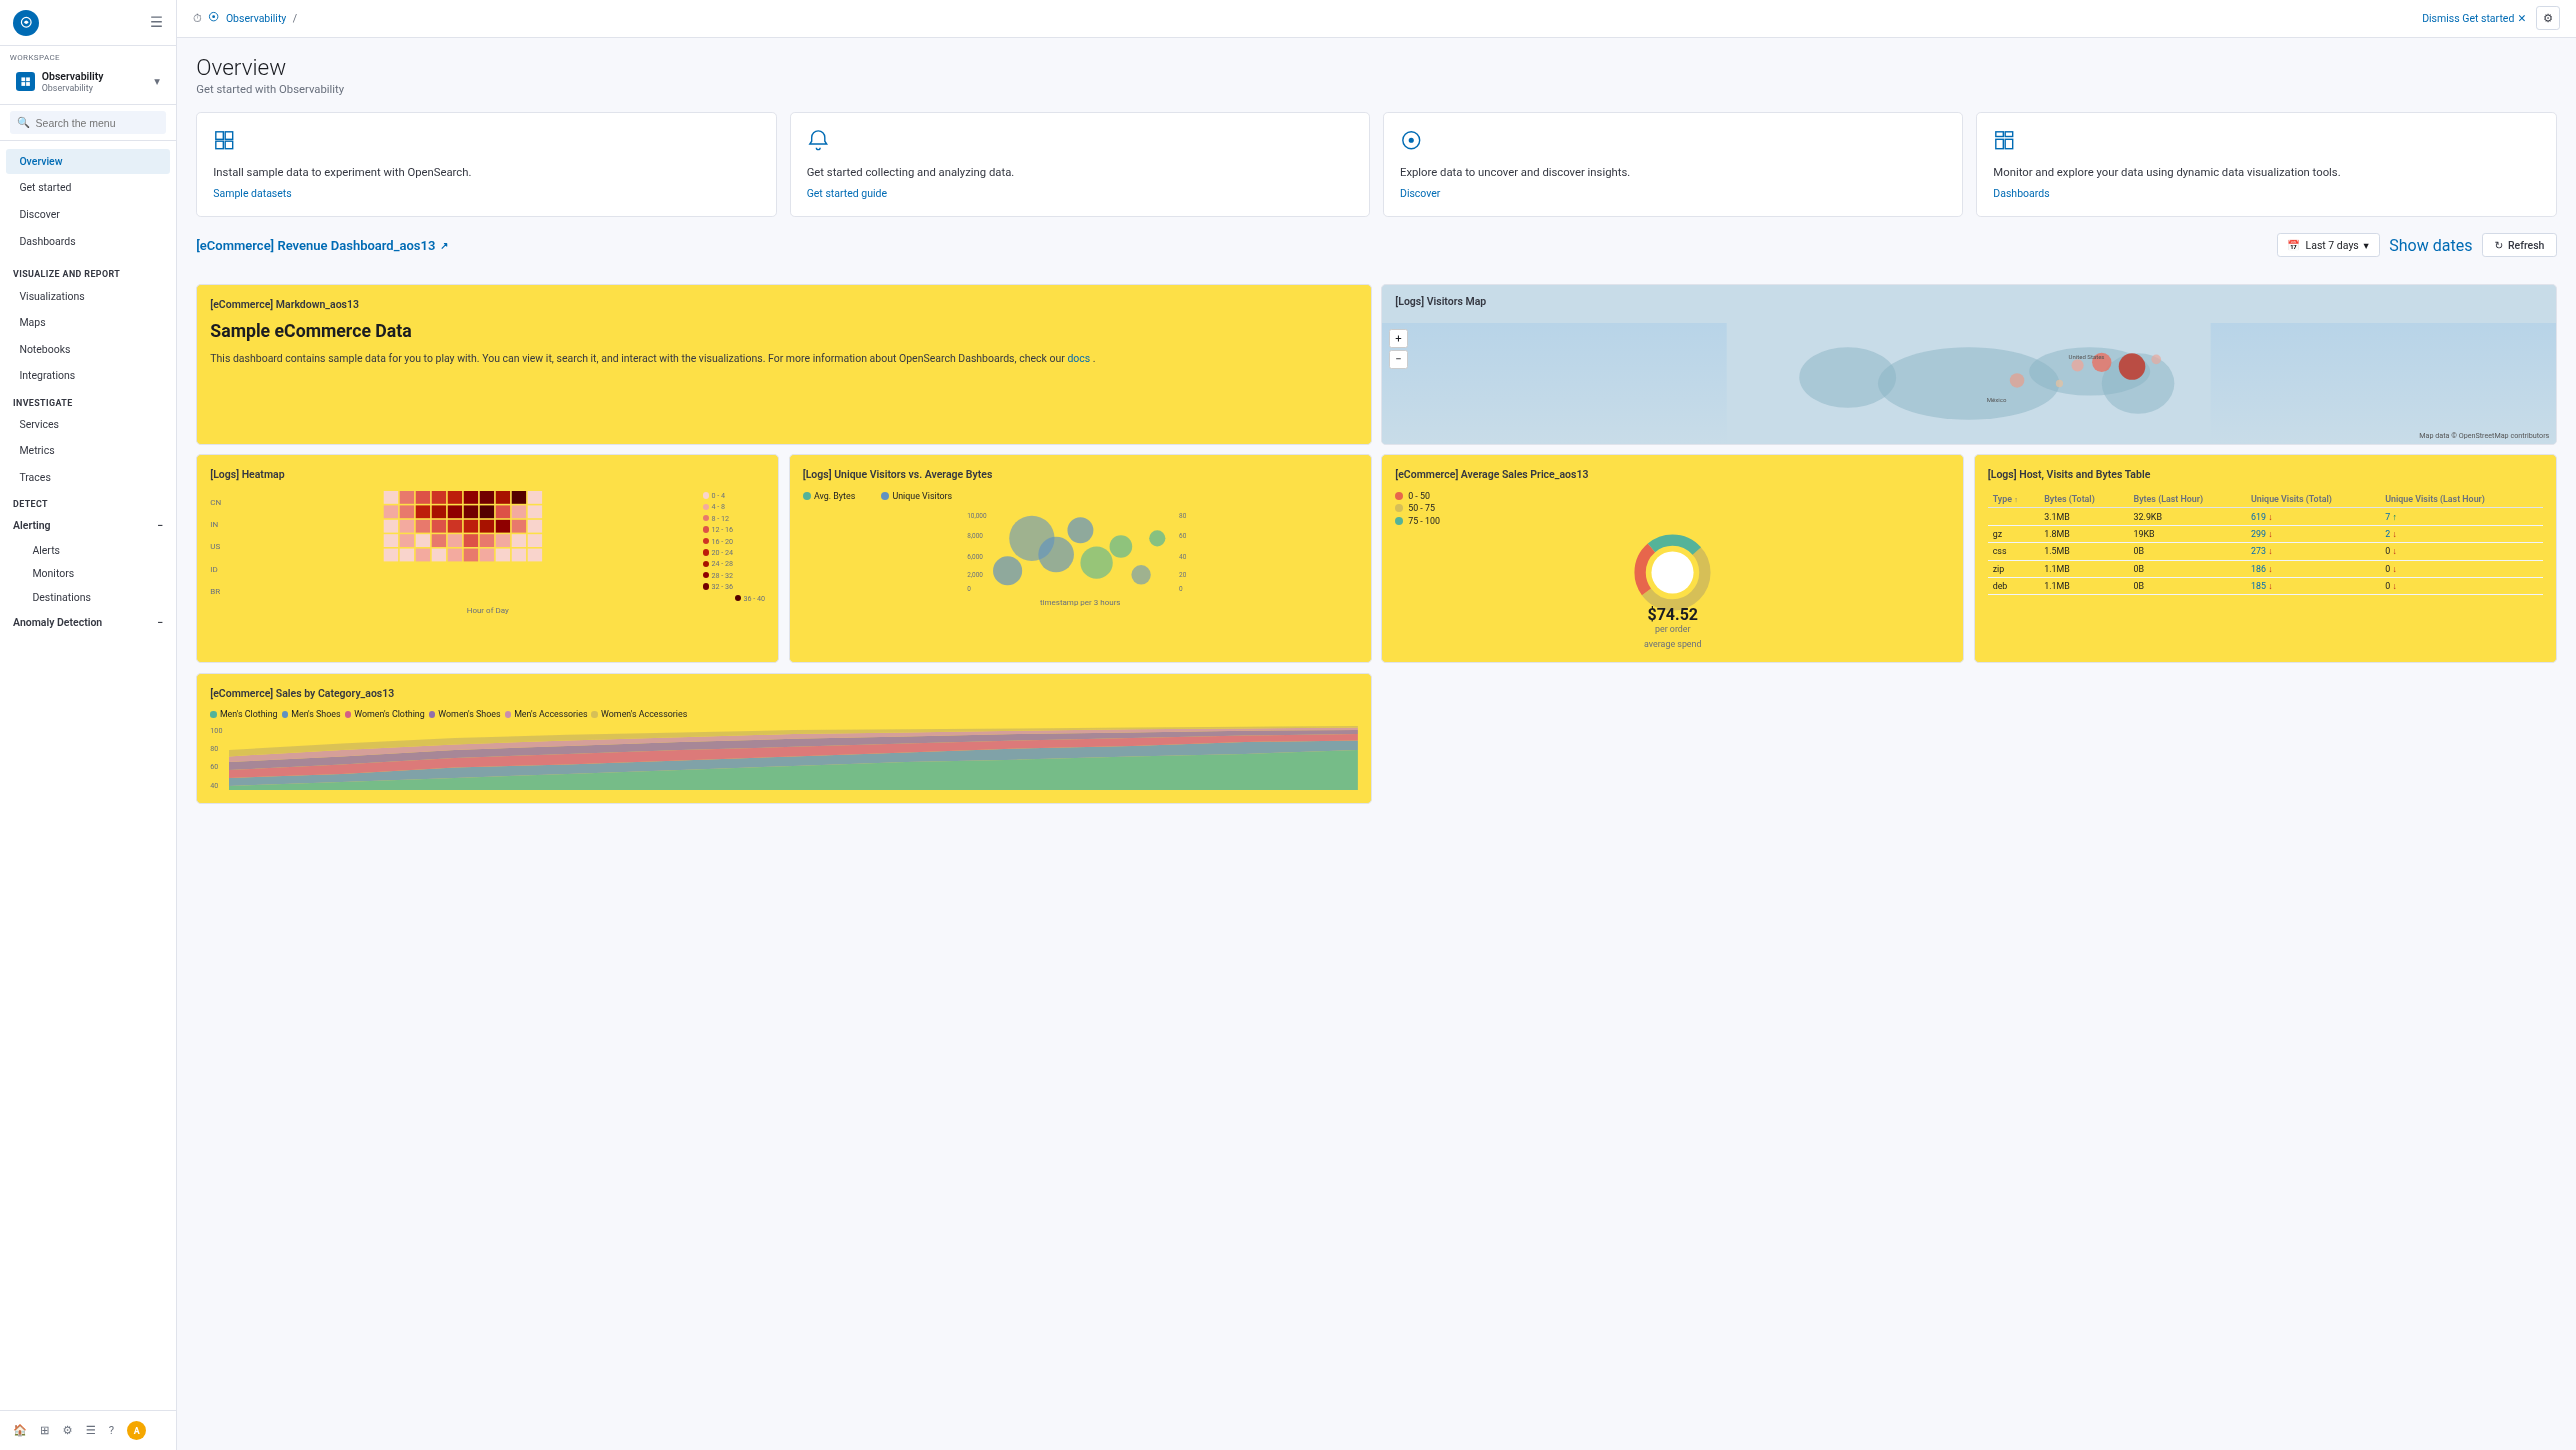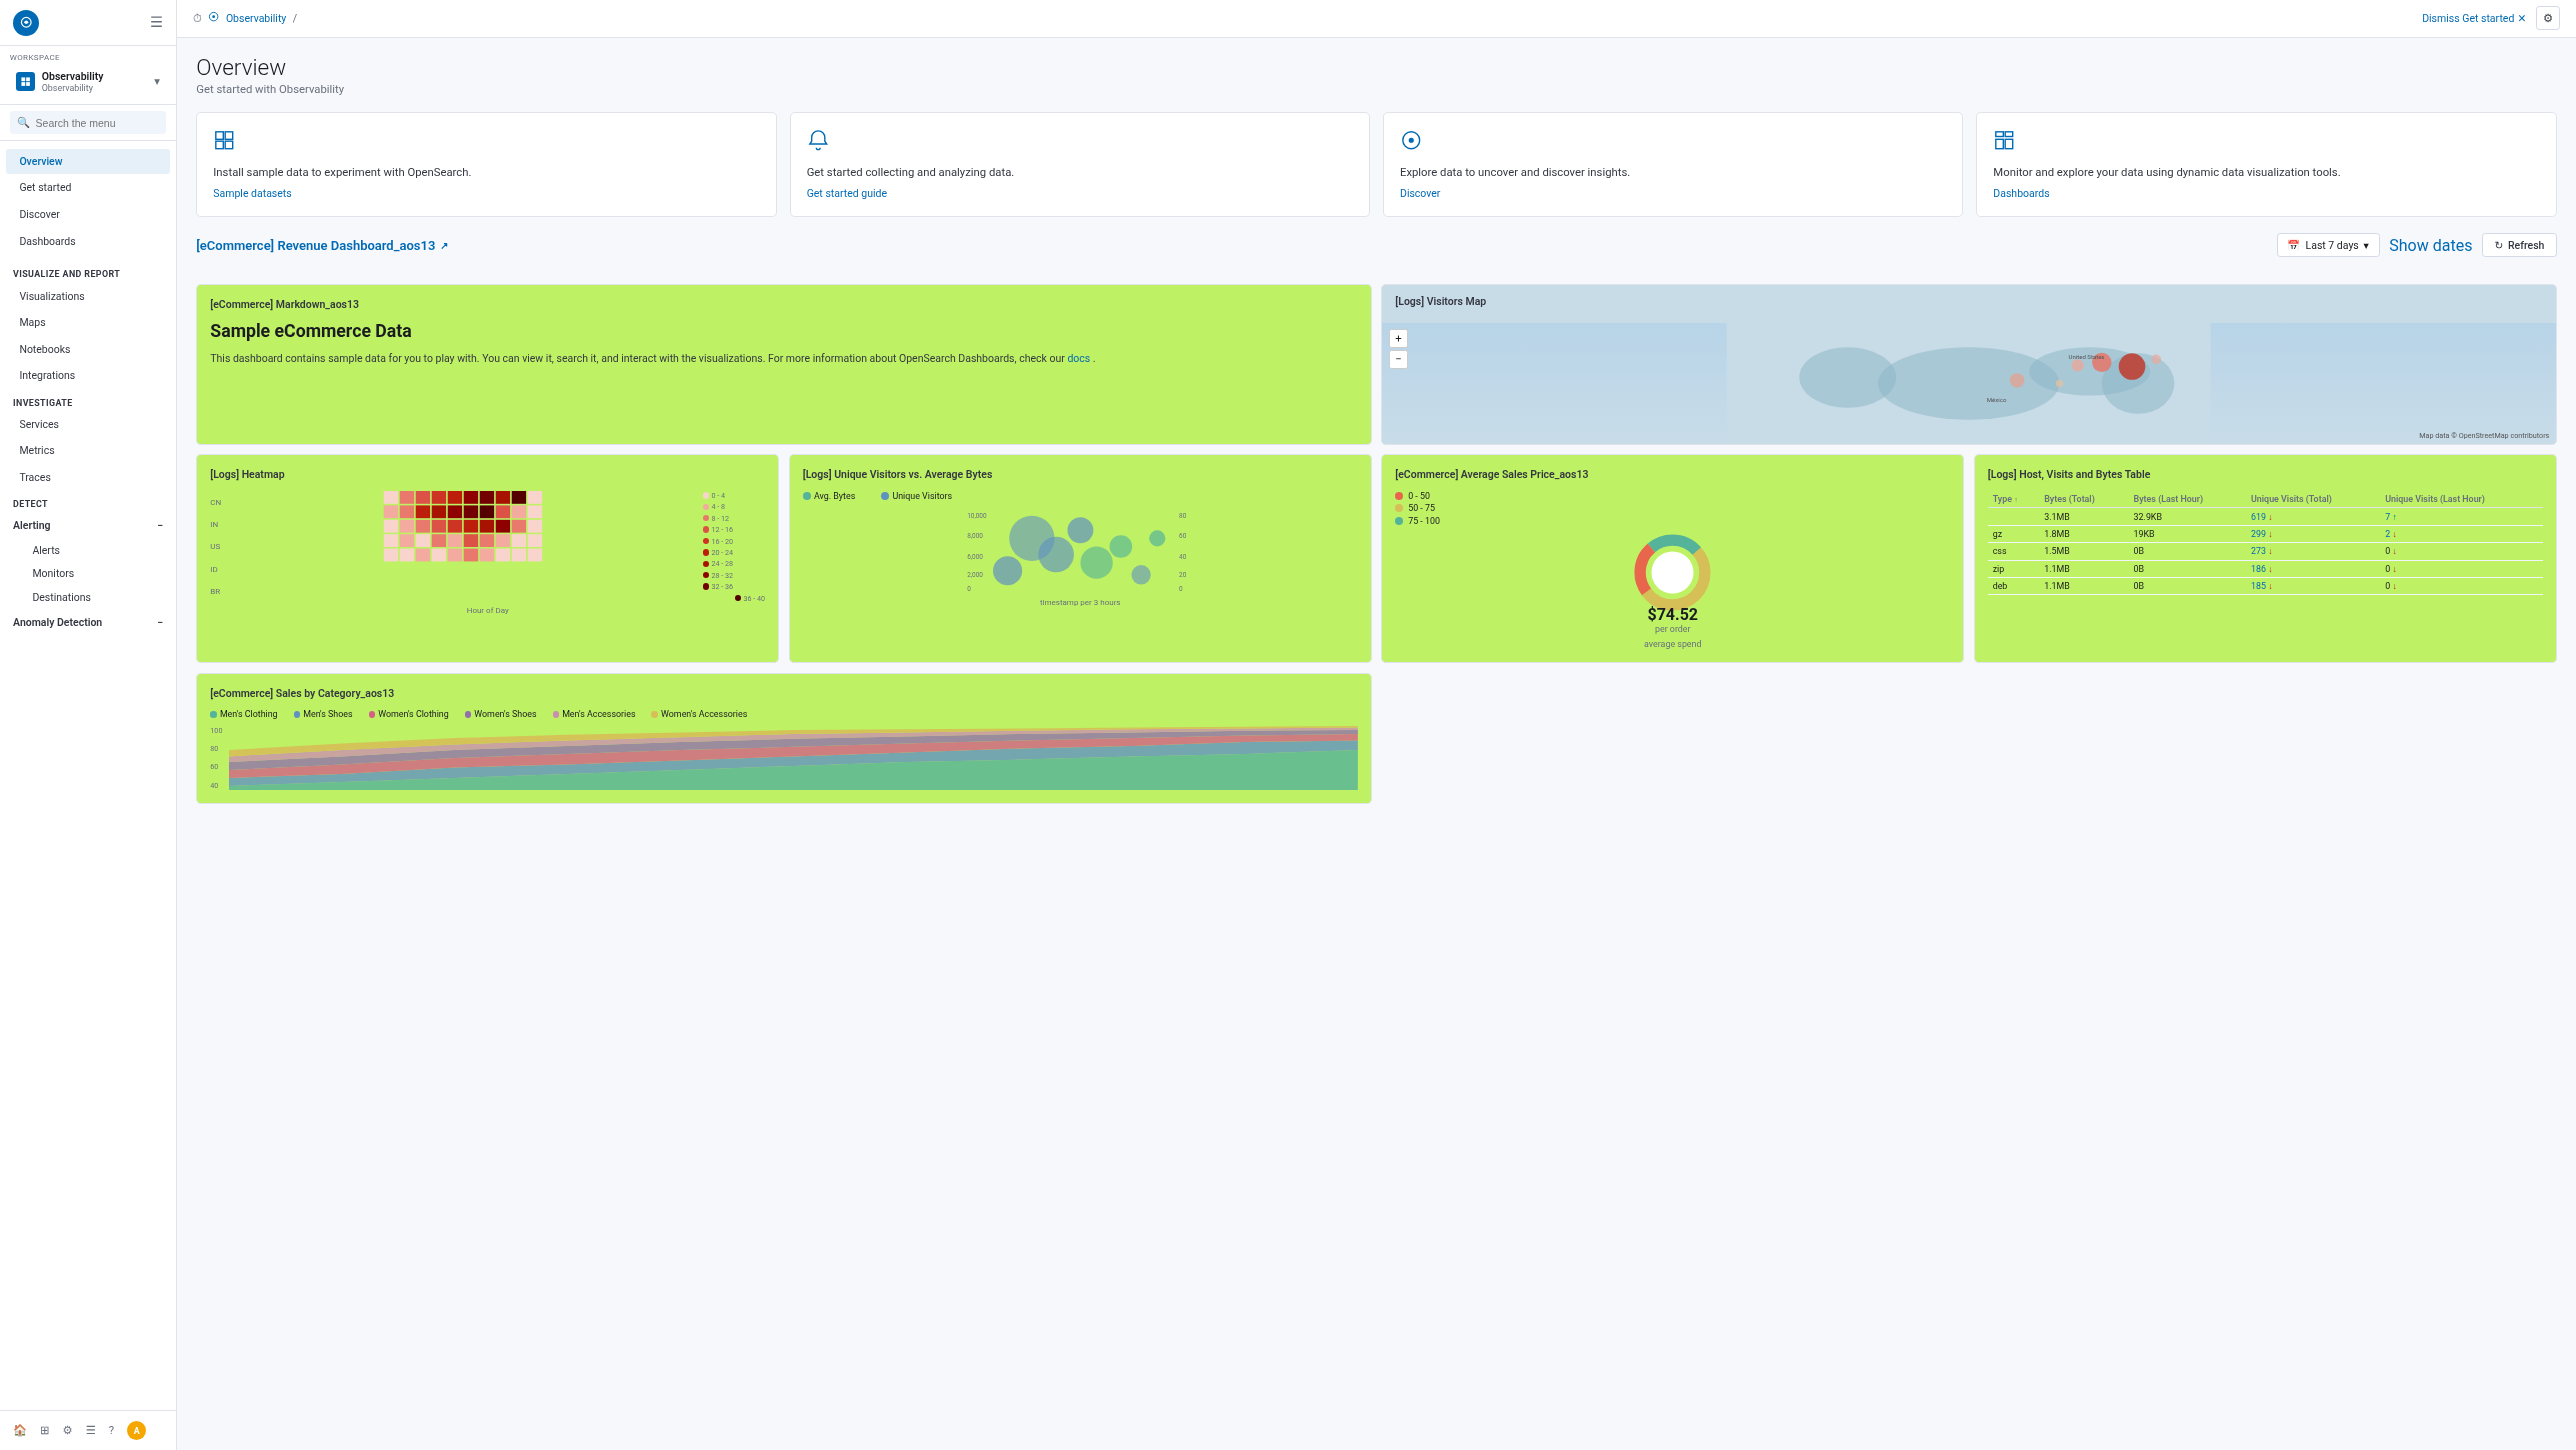--- a/index.html
+++ b/index.html
@@ -54,21 +54,21 @@
     .dashboard-title { font-size: 13px; font-weight: 600; color: #1a1c21; display: flex; align-items: center; gap: 4.8px; }
     .dashboard-title-link { color: #006BB4; cursor: pointer; }
     .dashboard-controls { display: flex; align-items: center; gap: 9.7px; }
     .date-picker { display: flex; align-items: center; gap: 4.8px; border: 0.8px solid #d3dae6; border-radius: 3.2px; padding: 4.8px 9.7px; background: #fff; cursor: pointer; font-size: 10.5px; }
     .show-dates-btn { color: #006BB4; font-size: 16px; cursor: pointer; }
     .refresh-btn { display: flex; align-items: center; gap: 4.8px; border: 0.8px solid #d3dae6; border-radius: 3.2px; padding: 4.8px 11.3px; background: #fff; cursor: pointer; font-size: 10.5px; font-weight: 500; color: #343741; }
     .dashboard-row1 { display: grid; grid-template-columns: 1fr 1fr; gap: 9.7px; margin-bottom: 9.7px; }
     .dashboard-row2 { display: grid; grid-template-columns: 1fr 1fr 1fr 1fr; gap: 9.7px; margin-bottom: 9.7px; }
     .dashboard-row3 { display: grid; grid-template-columns: 1fr 1fr; gap: 9.7px; }
 
-    .widget { background: #bef264; border: 0.8px solid #e0e3eb; border-radius: 4.8px; padding: 13px; overflow: hidden; }
+    .widget { background: #fde047; border: 0.8px solid #e0e3eb; border-radius: 4.8px; padding: 13px; overflow: hidden; }
     .widget-title { font-size: 10.5px; font-weight: 600; color: #343741; margin-bottom: 9.7px; }
 
     
     .markdown-widget h2 { font-size: 17.7px; font-weight: 700; color: #1a1c21; margin-bottom: 9.7px; }
     .markdown-widget p { font-size: 10.5px; color: #343741; line-height: 1.6; }
     .markdown-widget a { color: #006BB4; text-decoration: none; }
 
     
     .map-widget { position: relative; background: #c8dce8; min-height: 129px; }
     .map-controls { position: absolute; top: 6.4px; left: 6.4px; display: flex; flex-direction: column; gap: 1.6px; z-index: 2; }
@@ -82,21 +82,21 @@
     .mini-table td { padding: 3.2px 4.8px; border-bottom: 0.8px solid #f0f4fb; }
     .sort-icon { color: #69707d; font-size: 7.2px; }
     .val-blue { color: #006BB4; }
     .val-down { color: #bd271e; }
     .val-up { color: #017d73; }
 
     
     .revenue-value { font-size: 29px; font-weight: 700; color: #1a1c21; }
 
     
-    .sales-legend { display: flex; flex-wrap: wrap; gap: 16px; margin-bottom: 6.4px; font-size: 8.9px; text-align: right; }
+    .sales-legend { display: flex; flex-wrap: wrap; gap: 4px; margin-bottom: 6.4px; font-size: 8.9px; text-align: right; }
     .sales-legend-item { display: flex; align-items: center; gap: 3.2px; }
     .sales-dot { width: 6.4px; height: 6.4px; border-radius: 50%; }
 
     
     svg { overflow: visible; }
   </style>
 </head>
 <body>
 
 <nav class="sidebar">

